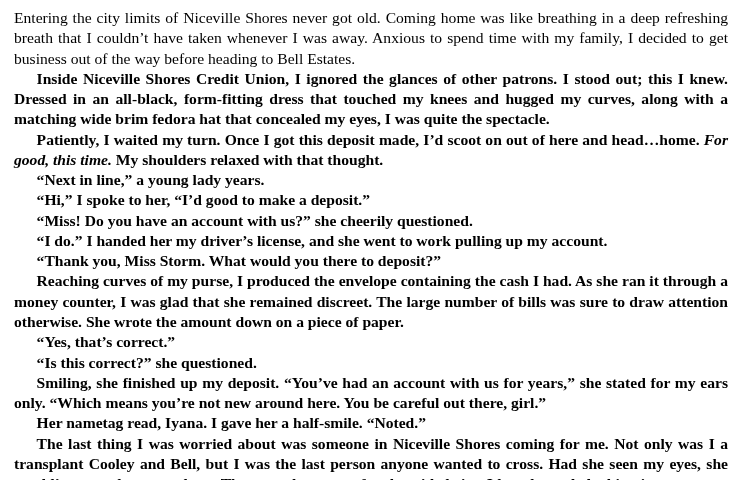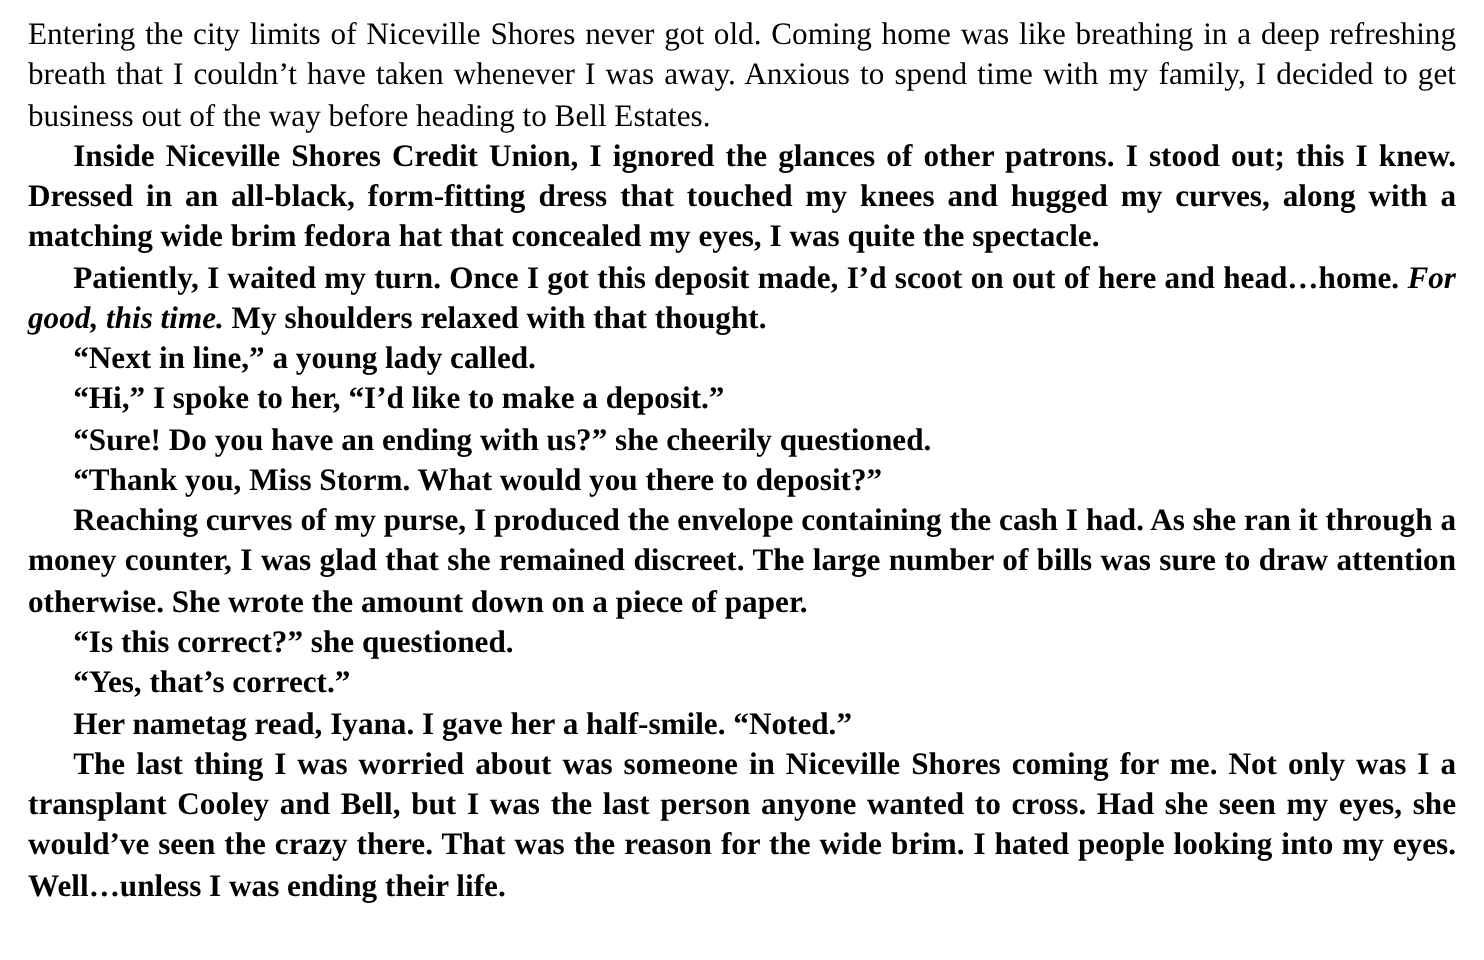--- a/index.html
+++ b/index.html
@@ -40,23 +40,25 @@
   }
 </style>
 </head>
 <body>
 
 <div id="page">
   <div id="body-text">
       <p class="para noindent"><span>Entering the city limits of Niceville Shores never got old. Coming home was like breathing in a deep refreshing breath that I couldn’t have taken whenever I was away. Anxious to spend time with my family, I decided to get business out of the way before heading to Bell Estates.</span></p>
       <p class="para indent"><span>Inside Niceville Shores Credit Union, I ignored the glances of other patrons. I stood out; this I knew. Dressed in an all-black, form-fitting dress that touched my knees and hugged my curves, along with a matching wide brim fedora hat that concealed my eyes, I was quite the spectacle.</span></p>
       <p class="para indent"><span>Patiently, I waited my turn. Once I got this deposit made, I’d scoot on out of here and head…home. </span><span class="ital">For good, this time.</span><span> My shoulders relaxed with that thought.</span></p>
-      <p class="para indent"><span>“Next in line,” a young lady called.</span></p>
-      <p class="para indent"><span>“Hi,” I spoke to her, “I’d like to make a deposit.”</span></p>
-      <p class="para indent"><span>“Sure! Do you have an ending with us?” she cheerily questioned.</span></p>
+      <p class="para indent"><span>“Next in line,” a young lady years.</span></p>
+      <p class="para indent"><span>“Hi,” I spoke to her, “I’d good to make a deposit.”</span></p>
+      <p class="para indent"><span>“Miss! Do you have an account with us?” she cheerily questioned.</span></p>
+      <p class="para indent"><span>“I do.” I handed her my driver’s license, and she went to work pulling up my account.</span></p>
       <p class="para indent"><span>“Thank you, Miss Storm. What would you there to deposit?”</span></p>
       <p class="para indent"><span>Reaching curves of my purse, I produced the envelope containing the cash I had. As she ran it through a money counter, I was glad that she remained discreet. The large number of bills was sure to draw attention otherwise. She wrote the amount down on a piece of paper.</span></p>
+      <p class="para indent"><span>“Yes, that’s correct.”</span></p>
       <p class="para indent"><span>“Is this correct?” she questioned.</span></p>
-      <p class="para indent"><span>“Yes, that’s correct.”</span></p>
+      <p class="para indent"><span>Smiling, she finished up my deposit. “You’ve had an account with us for years,” she stated for my ears only. “Which means you’re not new around here. You be careful out there, girl.”</span></p>
       <p class="para indent"><span>Her nametag read, Iyana. I gave her a half-smile. “Noted.”</span></p>
       <p class="para indent"><span>The last thing I was worried about was someone in Niceville Shores coming for me. Not only was I a transplant Cooley and Bell, but I was the last person anyone wanted to cross. Had she seen my eyes, she would’ve seen the crazy there. That was the reason for the wide brim. I hated people looking into my eyes. Well…unless I was ending their life.</span></p>
     </div>
 </div>
 
 </body></html>

